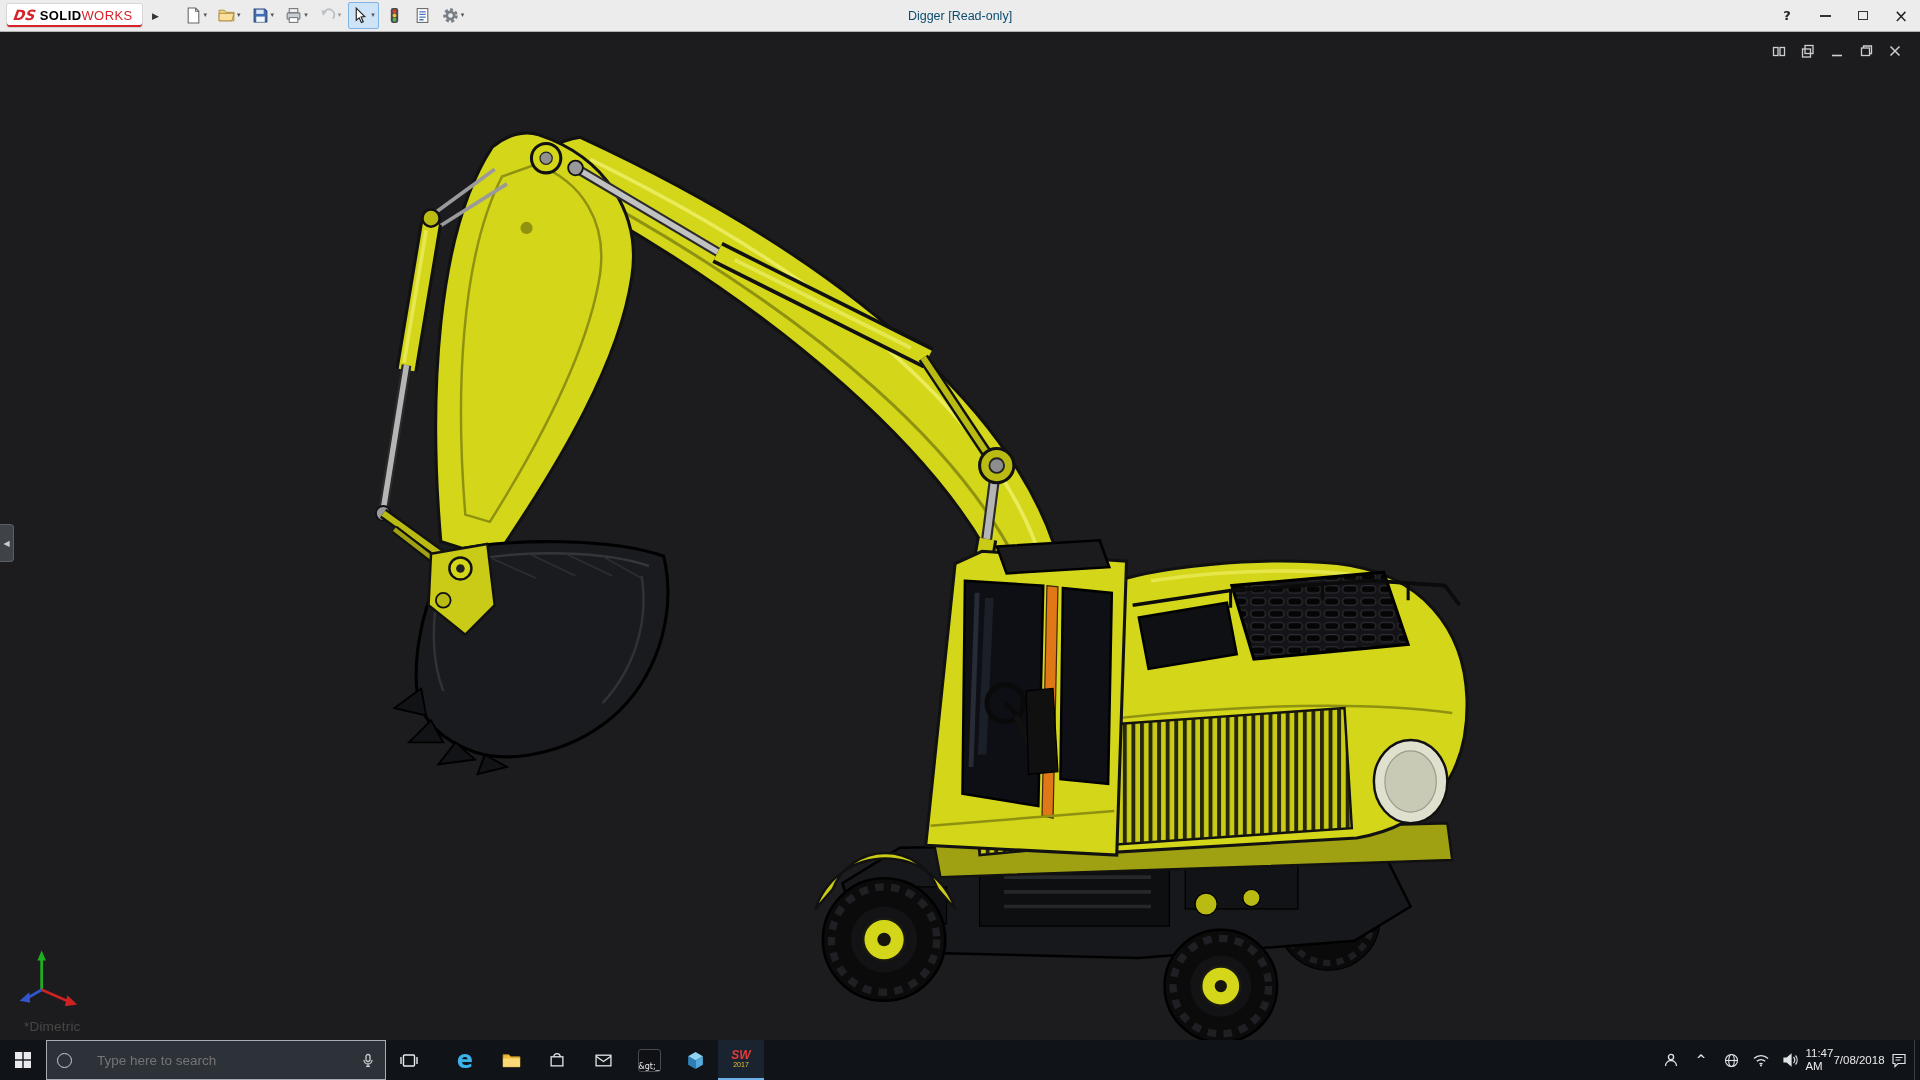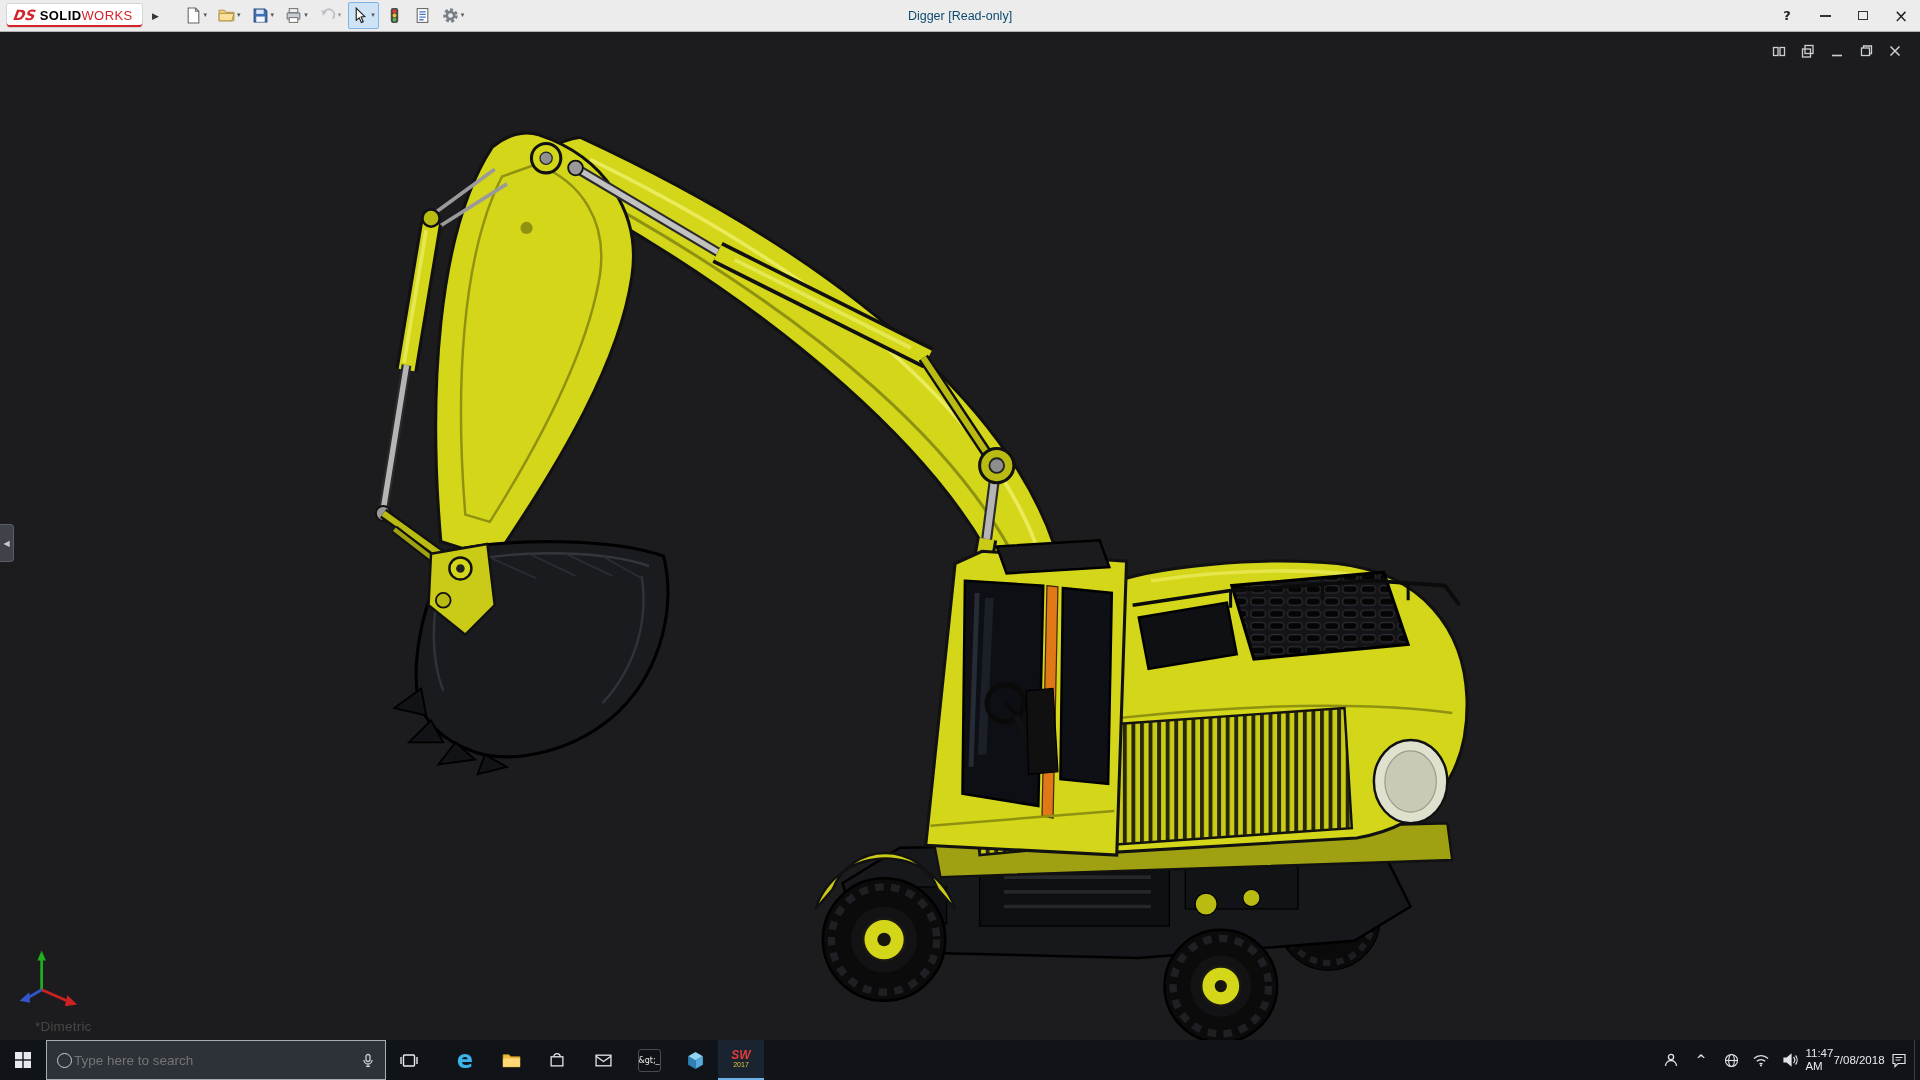--- a/index.html
+++ b/index.html
@@ -36,33 +36,33 @@
   .wbtn.close{font-size:17px}
 
   
   .viewport{flex:1;position:relative;background:var(--viewport_bg);overflow:hidden}
   .viewport svg.model{position:absolute;inset:0;width:100%;height:100%}
   .mdi{position:absolute;top:10px;right:14px;display:flex;gap:7px}
   .mbtn{width:22px;height:18px;display:flex;align-items:center;justify-content:center}
   .collapse-tab{position:absolute;left:0;top:492px;width:14px;height:38px;background:#3f4349;
     border:1px solid #5a5f66;border-left:none;border-radius:0 4px 4px 0;display:flex;
     align-items:center;justify-content:center;color:#c9cdd2;font-size:8px}
-  .view-label{position:absolute;left:35px;bottom:6px;color:#474747;font-size:13.5px;letter-spacing:.2px}
+  .view-label{position:absolute;left:24px;bottom:6px;color:#474747;font-size:13.5px;letter-spacing:.2px}
 
   
   .taskbar{height:40px;flex:none;background:var(--taskbar_bg);display:flex;align-items:stretch;color:#e8eaed}
   .tb-cell{width:46px;display:flex;align-items:center;justify-content:center;flex:none}
   .searchbox{width:340px;flex:none;background:#2d3138;border:1px solid #a8adb3;display:flex;
-    align-items:center;gap:2px;padding:0 10px}
+    align-items:center;gap:25px;padding:0 10px}
   .search-circle{width:15px;height:15px;border:1.6px solid #c9ccd1;border-radius:50%;flex:none}
   .searchbox input{flex:1;background:transparent;border:none;outline:none;color:#c6c9cc;
     font-size:13.5px;font-family:inherit}
   .edge-e{font-size:24px;font-weight:700;color:#3ab4ea;line-height:1}
   .console-tile{width:23px;height:23px;background:#101114;border:1px solid #474b52;border-radius:3px;
-    display:flex;align-items:center;justify-content:center;color:#e6e8ea;font-size:8px;
+    display:flex;align-items:flex-end;justify-content:center;color:#e6e8ea;font-size:8px;
     font-family:"DejaVu Sans Mono",monospace}
   .tb-cell.running{border-bottom:2px solid #6cb2e8;background:#1a2330}
   .sw-badge{display:flex;flex-direction:column;align-items:center;justify-content:flex-end}
   .sw-letters{color:#e23b3b;font-weight:800;font-style:italic;font-size:12px;line-height:12px}
   .sw-year{color:#e0c53a;font-size:7px;line-height:8px}
   .tray{margin-left:auto;display:flex;align-items:center}
   .tray-cell{width:30px;height:100%;display:flex;align-items:center;justify-content:center}
   .chevron{font-size:12px;font-weight:bold;color:#dfe3e6}
   .clock{width:78px;height:100%;display:flex;align-items:center;justify-content:center;
     font-size:11.5px;line-height:13px;color:#e8eaed}

